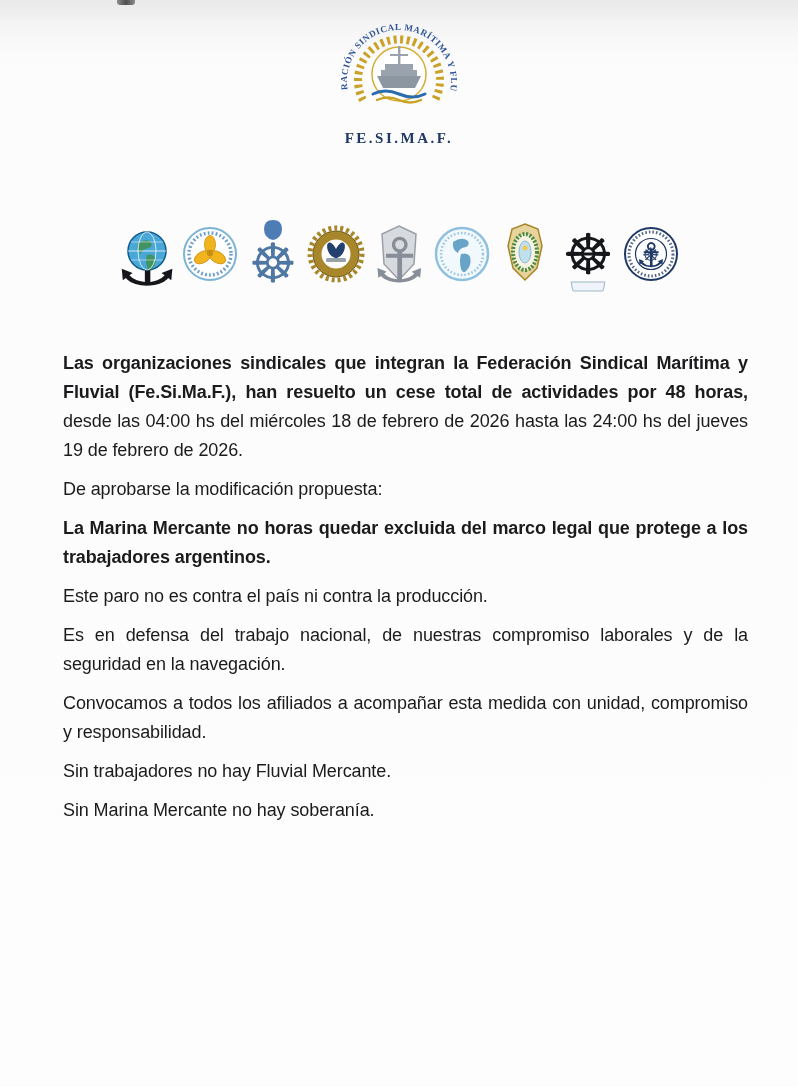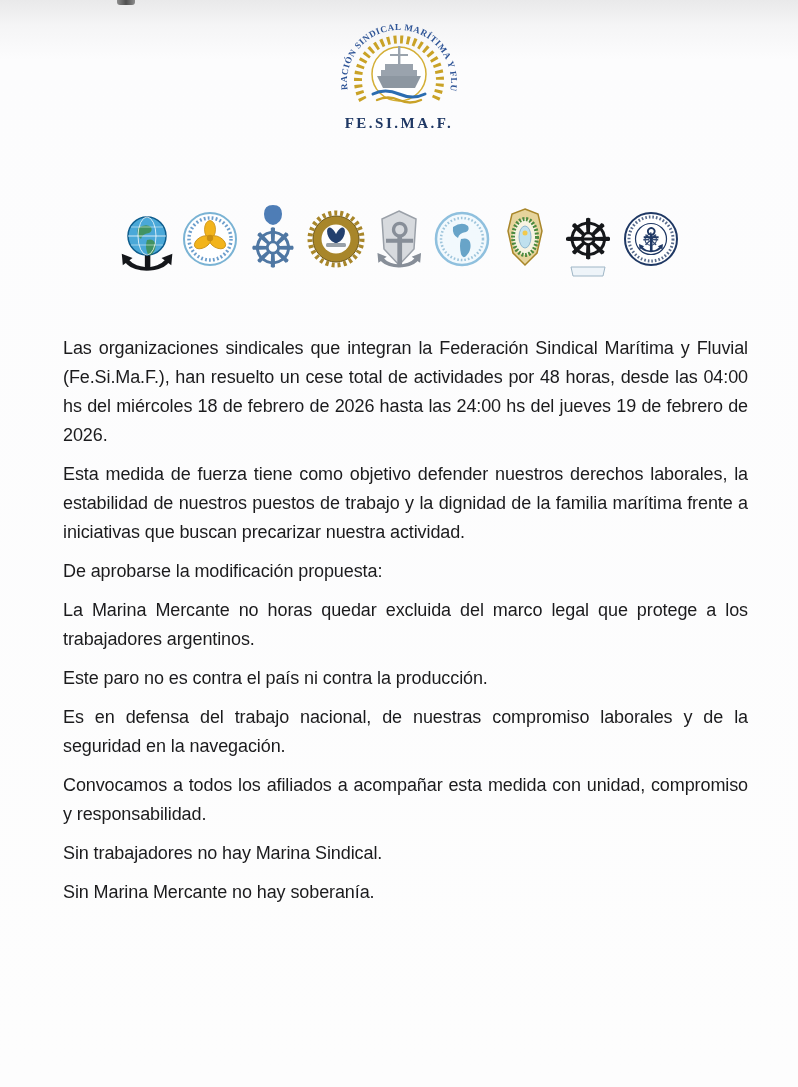--- a/index.html
+++ b/index.html
@@ -16,21 +16,21 @@
     position: absolute;
     left: 117px; top: 0;
     width: 18px; height: 5px;
     background: linear-gradient(90deg, #8d8d8d, #4f4f4f 50%, #8d8d8d);
     border-radius: 0 0 3px 3px;
   }
   
   .fesimaf { padding-top: 16px; text-align: center; }
   .fesimaf-svg { width: 176px; height: 96px; display: block; margin: 0 auto; }
   .acronym {
-    margin-top: 3px;
+    margin-top: 18px;
     font-family: "Liberation Serif", serif;
     font-weight: bold;
     font-size: 15px;
     letter-spacing: 2.5px;
     color: #1f3864;
   }
   
   .logo-row {
     margin-top: 58px;
     height: 98px;
@@ -44,21 +44,21 @@
   .glyph { font-family: "DejaVu Sans", sans-serif; }
   
   .bodytext {
     margin: 46px 50px 0 63px;
     font-size: 18px;
     line-height: 29px;
     letter-spacing: -0.1px;
     text-align: justify;
   }
   .bodytext p { margin: 0 0 10px 0; }
-  .bodytext p.bold, .bodytext strong { font-weight: 400; }
+  .bodytext p.bold, .bodytext strong { font-weight: 700; }
   ul.bullets { list-style: none; margin: 3px 0 15px 0; padding: 0; }
   ul.bullets li { position: relative; padding-left: 112px; margin-bottom: 12px; }
   ul.bullets li::before {
     content: "\2022";
     position: absolute;
     left: 57px; top: 0;
     font-size: 18px;
   }
 </style>
 </head>
@@ -184,32 +184,31 @@
         <text class="glyph" x="29" y="61" font-size="34" text-anchor="middle" fill="#1f3864">⚓</text>
       </svg>
     </div>
 
   </div>
 
   <main class="bodytext">
 
     <p><strong>Las organizaciones sindicales que integran la Federación Sindical Marítima y Fluvial (Fe.Si.Ma.F.), han resuelto un cese total de actividades por 48 horas,</strong><span> desde las 04:00 hs del miércoles 18 de febrero de 2026 hasta las 24:00 hs del jueves 19 de febrero de 2026.</span></p>
 
-    <p>Esta medida de fuerza tiene como objetivo defender nuestros derechos laborales, la estabilidad de nuestros puestos de trabajo y la dignidad de la familia marítima frente a iniciativas que buscan precarizar nuestra actividad.</p>
 
     <p>De aprobarse la modificación propuesta:</p>
 
 
     <p class="bold">La Marina Mercante no horas quedar excluida del marco legal que protege a los trabajadores argentinos.</p>
 
     <p>Este paro no es contra el país ni contra la producción.</p>
 
     <p>Es en defensa del trabajo nacional, de nuestras compromiso laborales y de la seguridad en la navegación.</p>
 
     <p>Convocamos a todos los afiliados a acompañar esta medida con unidad, compromiso y responsabilidad.</p>
 
-    <p>Sin trabajadores no hay Marina Sindical.</p>
+    <p>Sin trabajadores no hay Fluvial Mercante.</p>
 
     <p>Sin Marina Mercante no hay soberanía.</p>
 
   </main>
 
 </div>
 
 </body></html>

